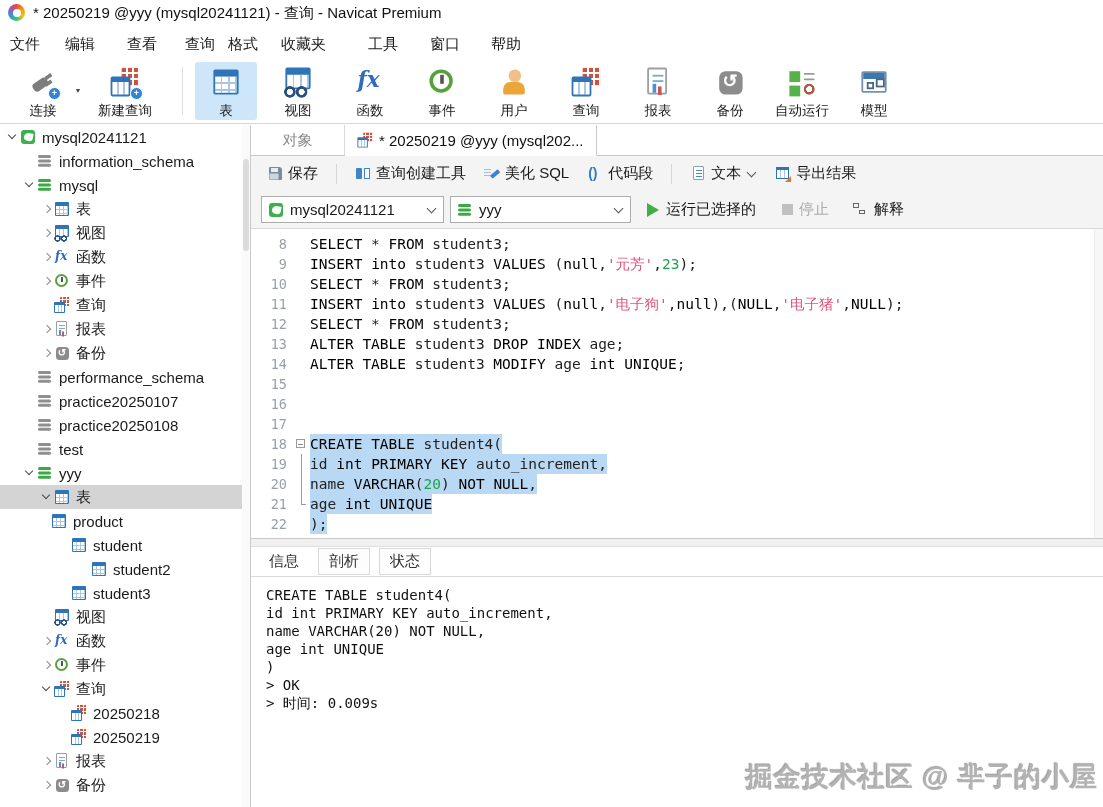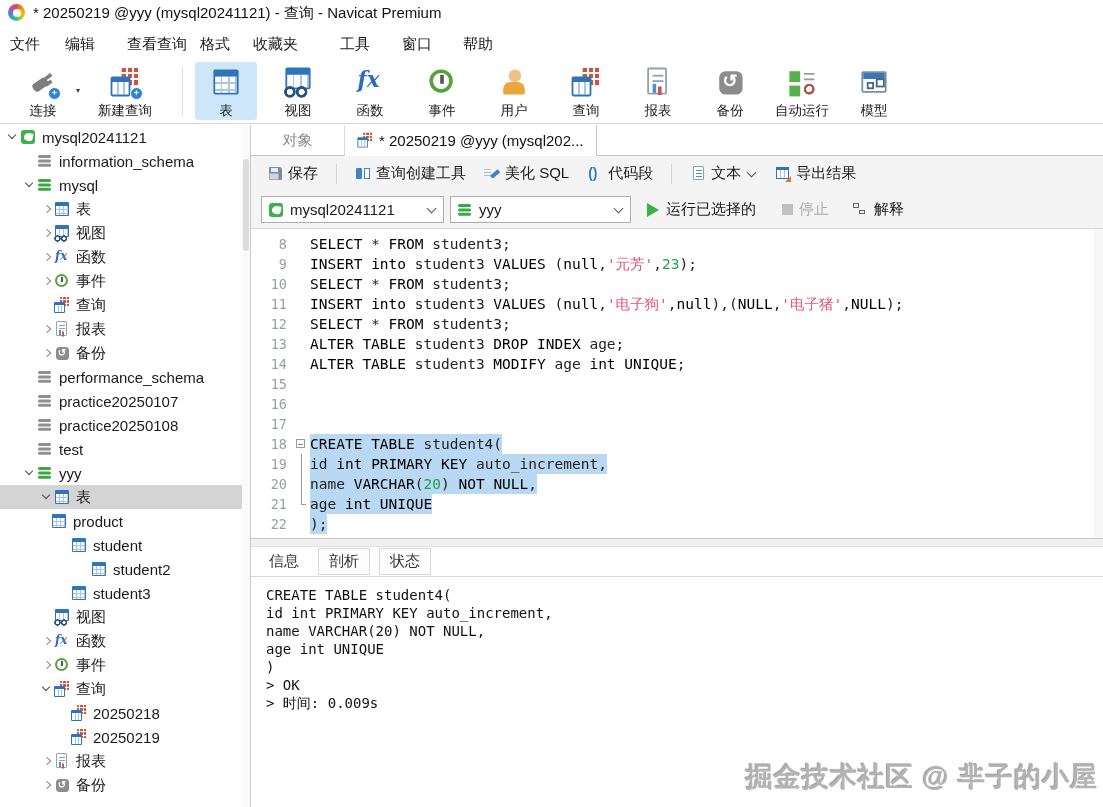--- a/index.html
+++ b/index.html
@@ -7,21 +7,21 @@
        font-family:"Liberation Sans",sans-serif;color:#1a1a1a;-webkit-font-smoothing:antialiased}
   
   .titlebar{position:absolute;left:0;top:4px;width:100%;height:30px;display:flex;align-items:flex-start;padding-left:8px;box-sizing:border-box;background:#fff}
   .logo{width:17px;height:17px;border-radius:50%;background:conic-gradient(#e84c3d,#f39c12,#f1c40f,#2ecc71,#3498db,#9b59b6,#e84c3d);position:relative;flex:none}
   .logo::after{content:'';position:absolute;left:4.5px;top:4.5px;width:8px;height:8px;border-radius:50%;background:#fff}
   .title-text{margin-left:8px;font-size:15px;color:#111}
   
   .menubar{position:absolute;left:0;top:30px;width:100%;height:28px;display:flex;align-items:center;padding-left:10px;box-sizing:border-box;background:#fff;font-size:15px}
   .menubar .mi{flex:none;cursor:default}
   .menubar .mi:nth-child(1){margin-right:25px}.menubar .mi:nth-child(2){margin-right:32px}
-  .menubar .mi:nth-child(3){}.menubar .mi:nth-child(4){margin-right:13px}
+  .menubar .mi:nth-child(3){margin-right:28px}.menubar .mi:nth-child(4){margin-right:13px}
   .menubar .mi:nth-child(5){margin-right:23px}.menubar .mi:nth-child(6){margin-right:42px}
   .menubar .mi:nth-child(7){margin-right:32px}.menubar .mi:nth-child(8){margin-right:31px}
   
   .toolbar{position:absolute;left:0;top:58px;width:100%;height:66px;border-bottom:1px solid #d6d6d6;background:#fff;display:flex;align-items:center;padding-left:14px;box-sizing:border-box}
   .titem{width:62px;height:58px;display:flex;flex-direction:column;align-items:center;justify-content:flex-start;margin-right:10px;border-radius:3px;flex:none;position:relative}
   .titem.w-conn{width:58px}.titem.w-newq{width:86px}
   .titem.active{background:#cde6f9}
   .tlabel{font-size:13.5px;margin-top:3px;white-space:nowrap}
   .tsep{width:1px;height:48px;background:#ddd;margin:0 12px 0 4px;flex:none}
   .bigwrap{width:34px;height:34px;margin-top:3px;display:flex;align-items:center;justify-content:center;position:relative}

